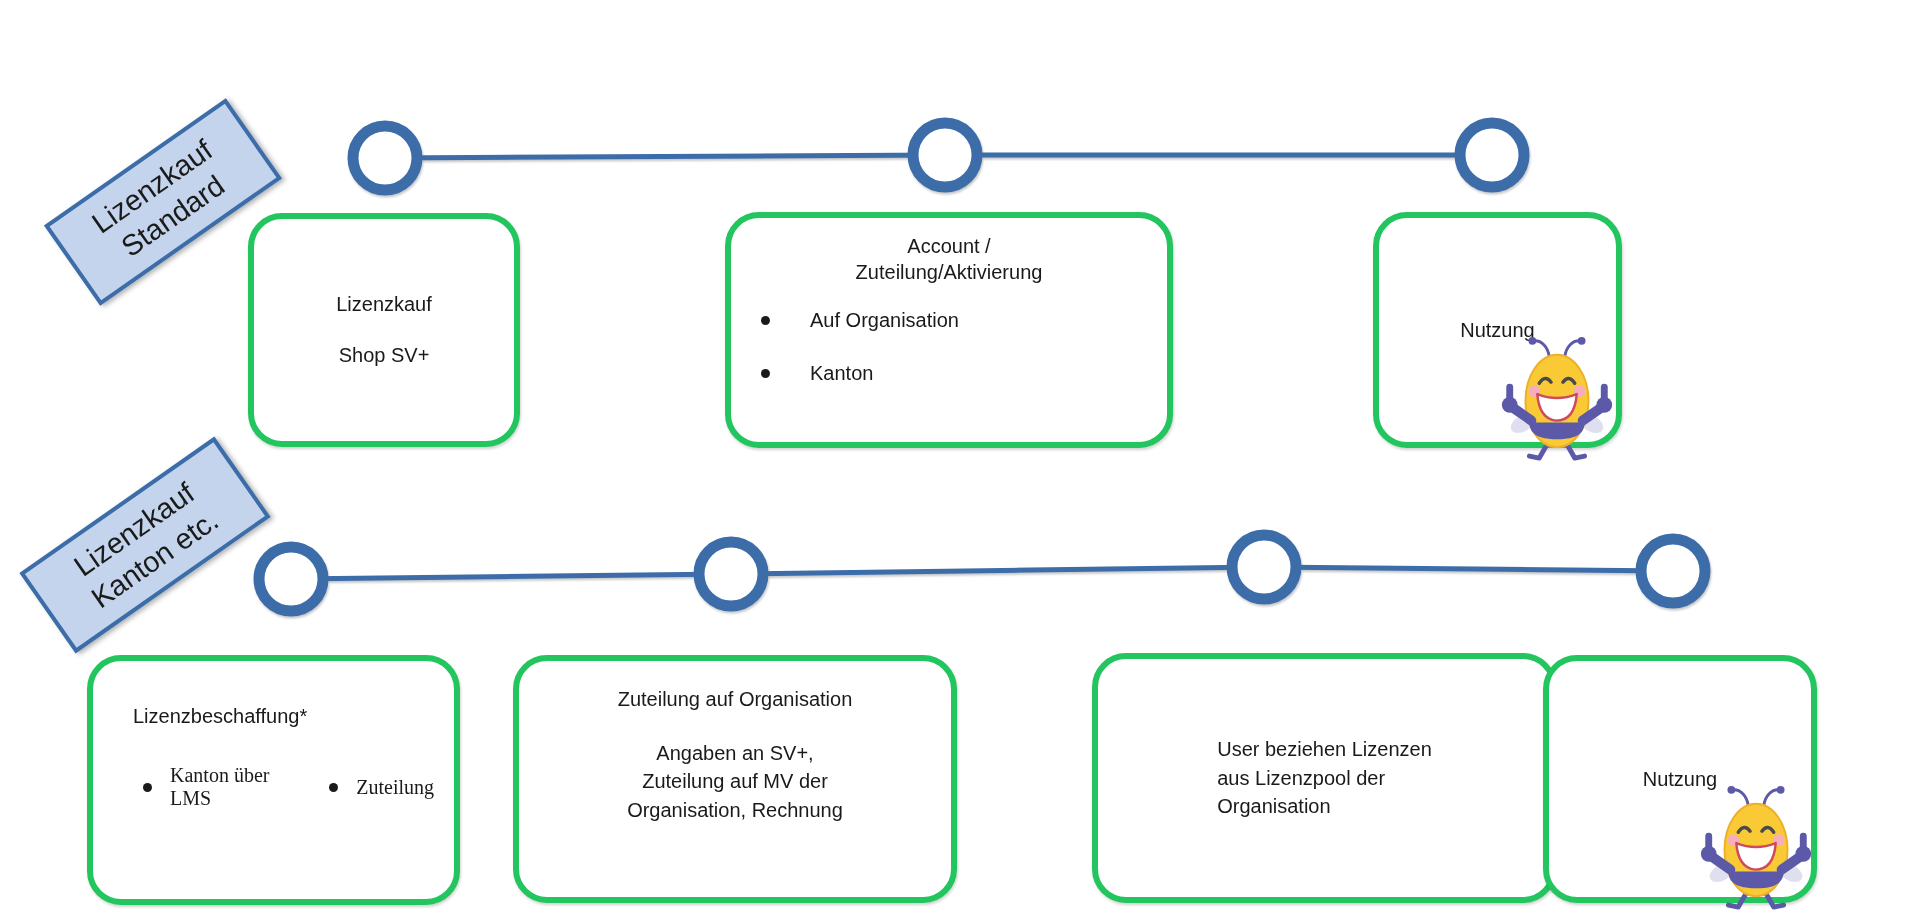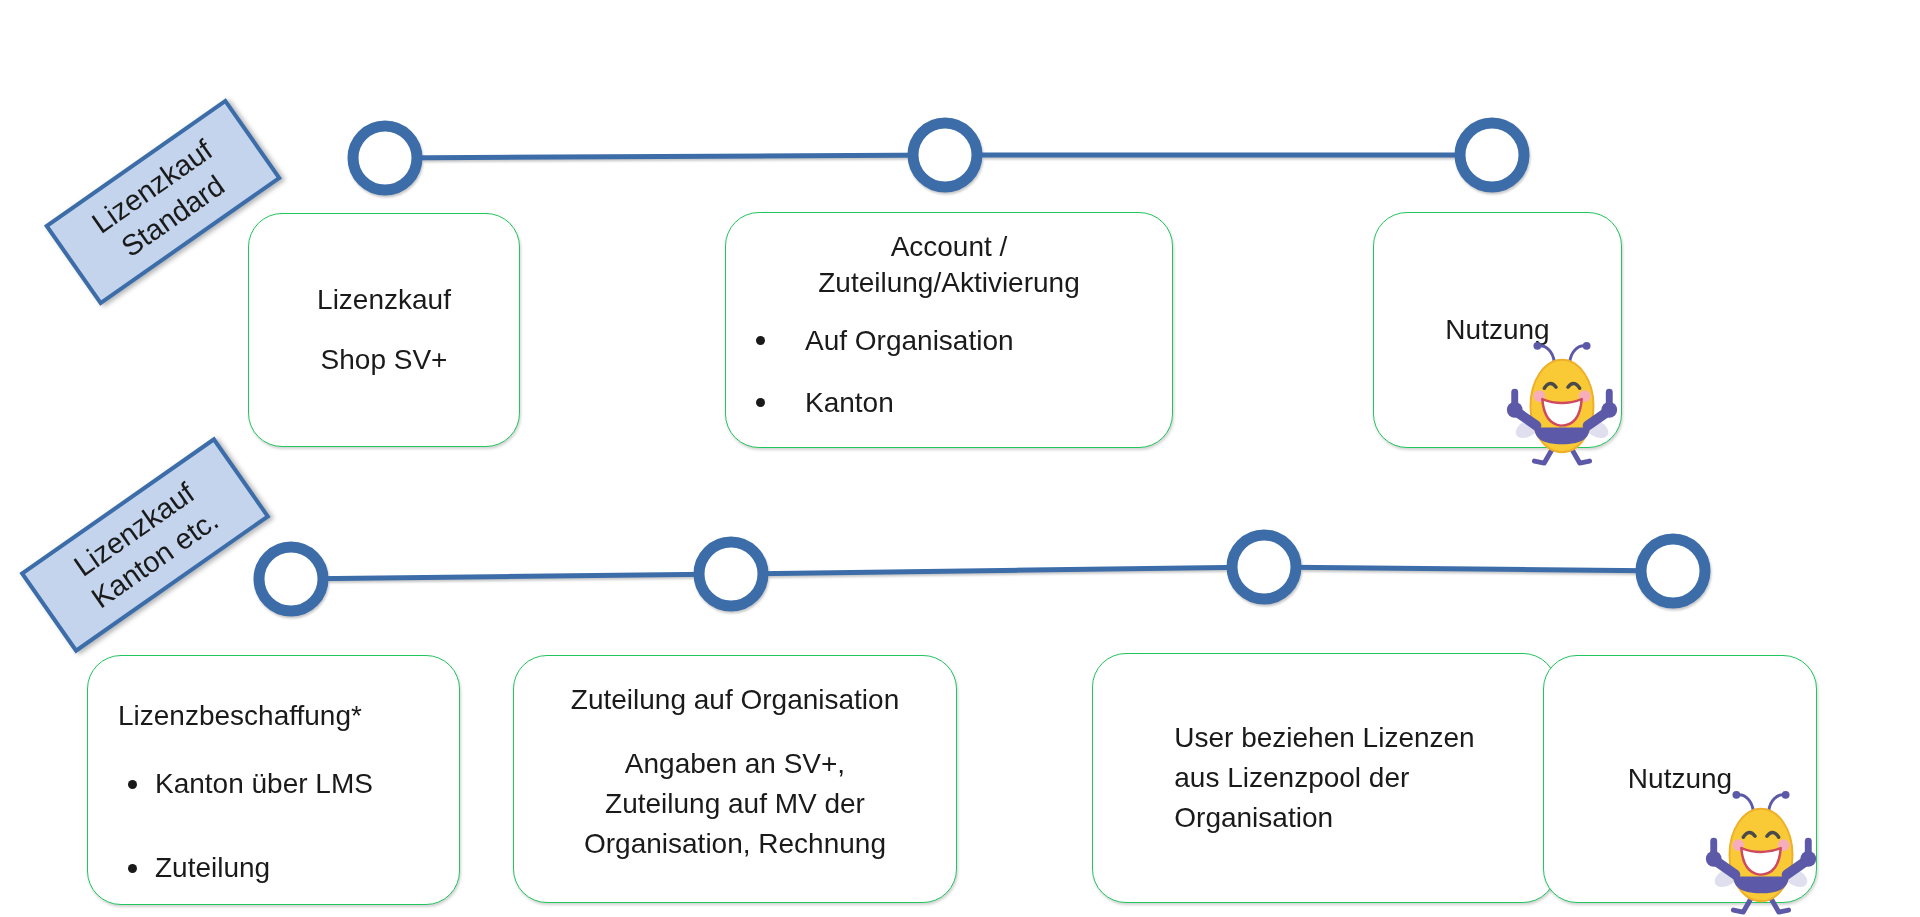--- a/index.html
+++ b/index.html
@@ -31,50 +31,50 @@
     white-space: pre-line;
     box-shadow: 2px 3px 5px rgba(0,0,0,0.30);
     box-sizing: border-box;
   }
   .label-1 { left: 52px;  top: 153px; width: 222px; height: 98px; }
   .label-2 { left: 26px;  top: 496px; width: 238px; height: 98px; }
 
   .box {
     position: absolute;
     background: #ffffff;
-    border: 1px solid #22c55e;
+    border: 6px solid #22c55e;
     border-radius: 34px;
     box-shadow: 1px 2px 3px rgba(0,0,0,0.18);
-    font-size: 28px;
+    font-size: 20px;
     box-sizing: border-box;
   }
   .r1b1 { left: 248px;  top: 213px; width: 272px; height: 234px;
           display: flex; flex-direction: column; align-items: center; justify-content: center; gap: 28px; }
   .r1b2 { left: 725px;  top: 212px; width: 448px; height: 236px; padding-top: 16px; }
   .r1b3 { left: 1373px; top: 212px; width: 249px; height: 236px;
           display: flex; align-items: center; justify-content: center; }
-  .r2b1 { left: 87px;   top: 655px; width: 373px; height: 250px; padding: 44px 20px 0 30px; }
+  .r2b1 { left: 87px;   top: 655px; width: 373px; height: 250px; padding: 44px 20px 0 40px; }
   .r2b2 { left: 513px;  top: 655px; width: 444px; height: 248px; padding-top: 26px; text-align: center; }
   .r2b3 { left: 1092px; top: 653px; width: 465px; height: 250px;
           display: flex; align-items: center; justify-content: center; text-align: left; }
   .r2b4 { left: 1543px; top: 655px; width: 274px; height: 248px;
           display: flex; align-items: center; justify-content: center; }
 
   .title-center { text-align: center; white-space: pre-line; line-height: 1.28; }
   .body-text { white-space: pre-line; line-height: 1.43; }
   .r2b2 .body-text { margin-top: 26px; }
 
   .bullet-row { display: flex; align-items: center; }
   .dot { width: 9px; height: 9px; border-radius: 50%; background: #1a1a1a; flex: none; }
 
   .r1b2 .bullets { margin: 24px 0 0 30px; display: flex; flex-direction: column; gap: 30px; }
   .r1b2 .dot { margin-right: 40px; }
 
   .r2b1 .box-heading { margin-bottom: 36px; }
-  .r2b1 .bullets { margin-left: 10px; display: flex; flex-direction: column; gap: 52px; }
+  .r2b1 .bullets { margin-left: 10px; display: flex; flex-direction: row; gap: 52px; font-family: Liberation Serif, serif; }
   .r2b1 .dot { margin-right: 18px; }
 
   .bee {
     position: absolute;
     z-index: 2;
   }
   .bee-top    { right: -4px;  bottom: -20px; width: 126px; height: 130px; }
   .bee-bottom { right: -8px;  bottom: -14px; width: 126px; height: 130px; }
 </style>
 </head>

